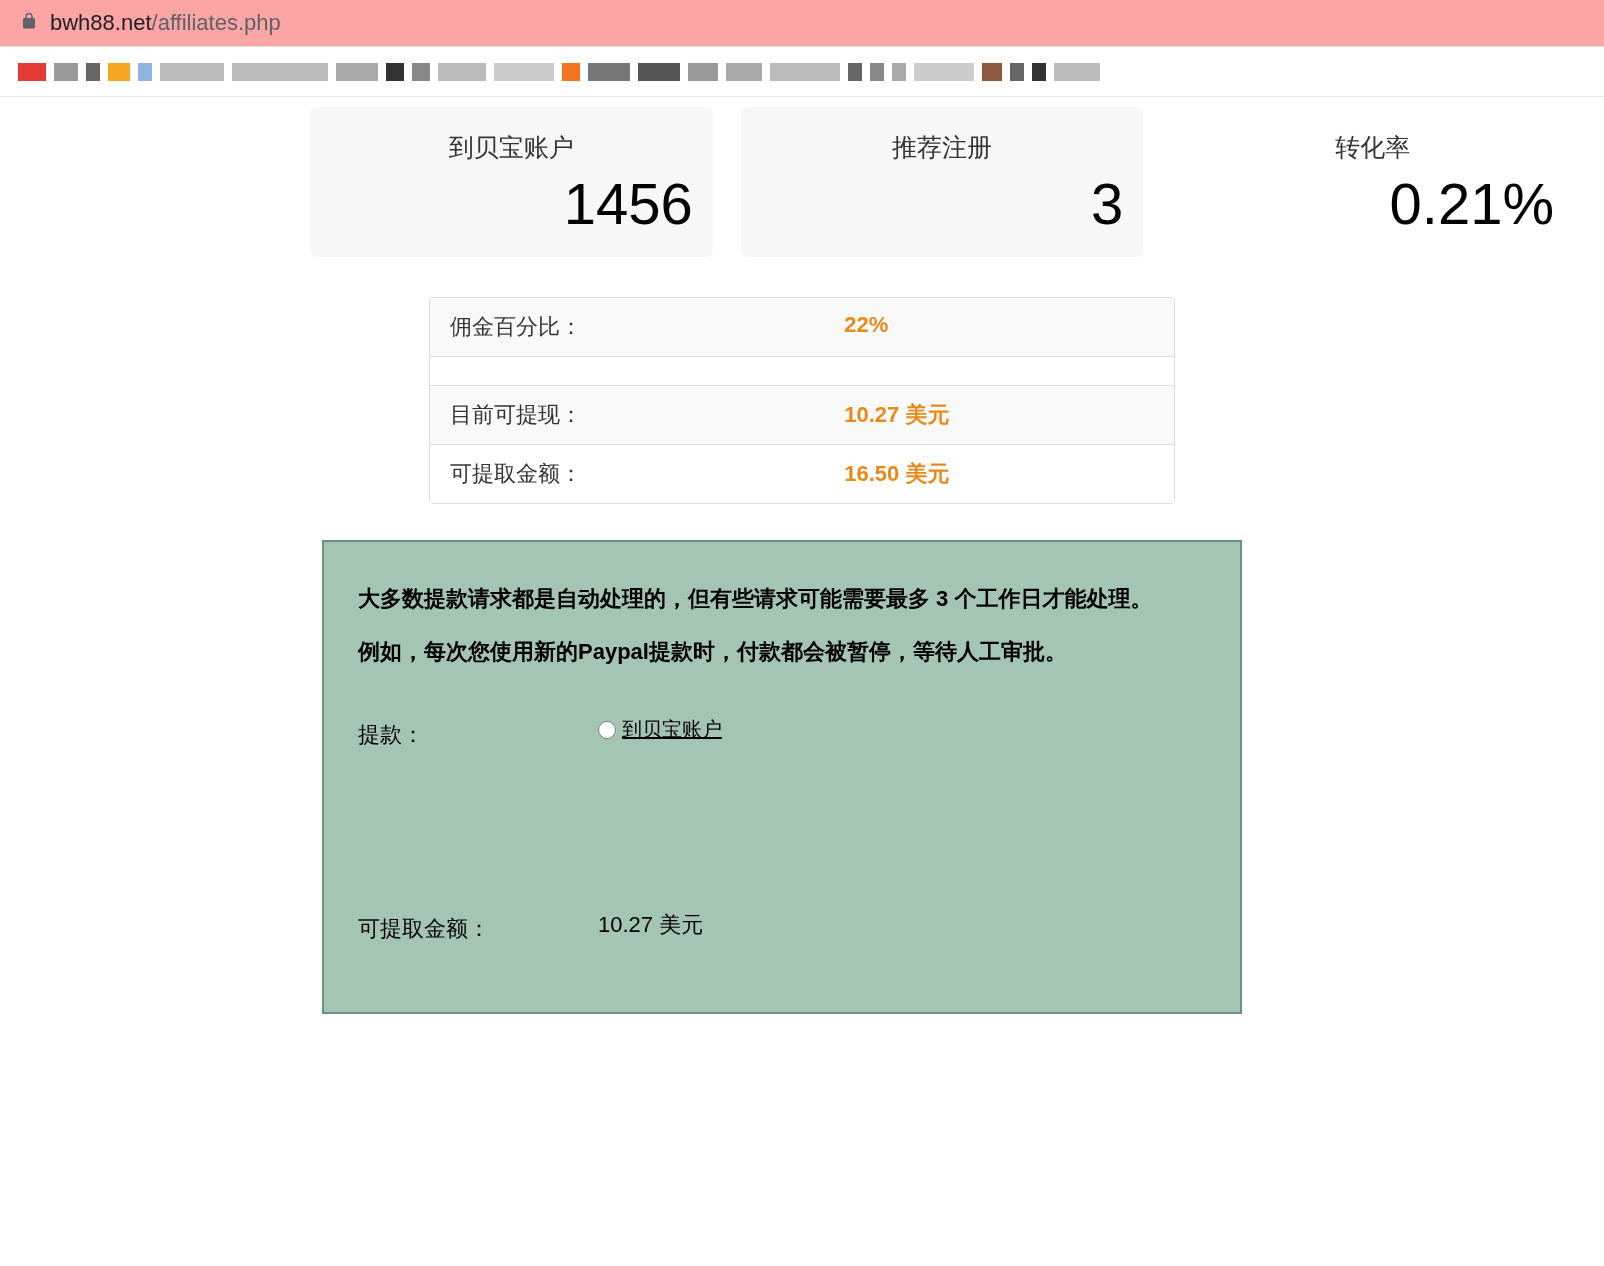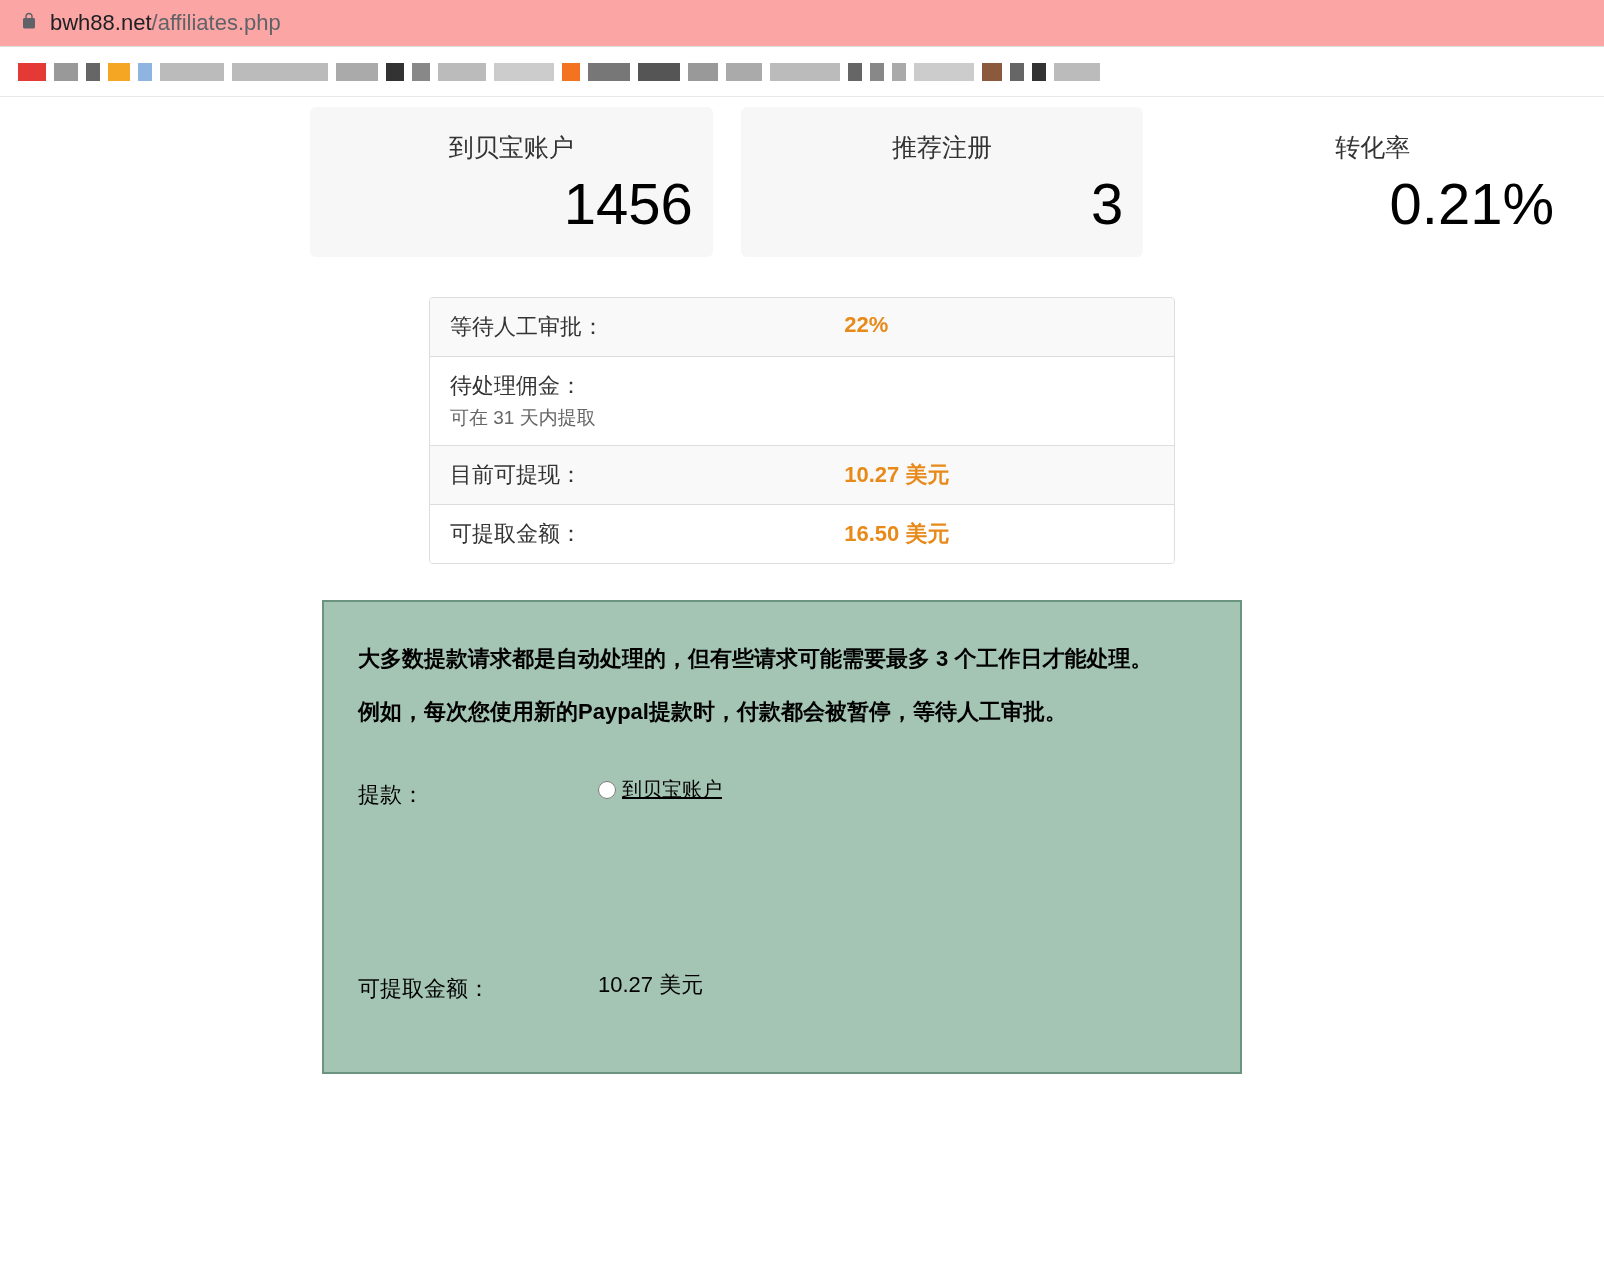--- a/index.html
+++ b/index.html
@@ -220,25 +220,24 @@
       <div class="stat-value">3</div>
     </div>
     <div class="stat-card last">
       <div class="stat-label">转化率</div>
       <div class="stat-value">0.21%</div>
     </div>
   </div>
 
   <div class="commission-table" id="commission-table">
       <div class="commission-row">
-        <div class="commission-label">等待人工审批：</div>
+        <div class="commission-label">佣金百分比：</div>
         <div class="commission-value">22%</div>
       </div>
       <div class="commission-row">
-        <div class="commission-label">待处理佣金：<div class="commission-sublabel">可在 31 天内提取</div></div>
       </div>
       <div class="commission-row">
         <div class="commission-label">目前可提现：</div>
         <div class="commission-value">10.27 美元</div>
       </div>
       <div class="commission-row">
         <div class="commission-label">可提取金额：</div>
         <div class="commission-value">16.50 美元</div>
       </div>
     </div>

